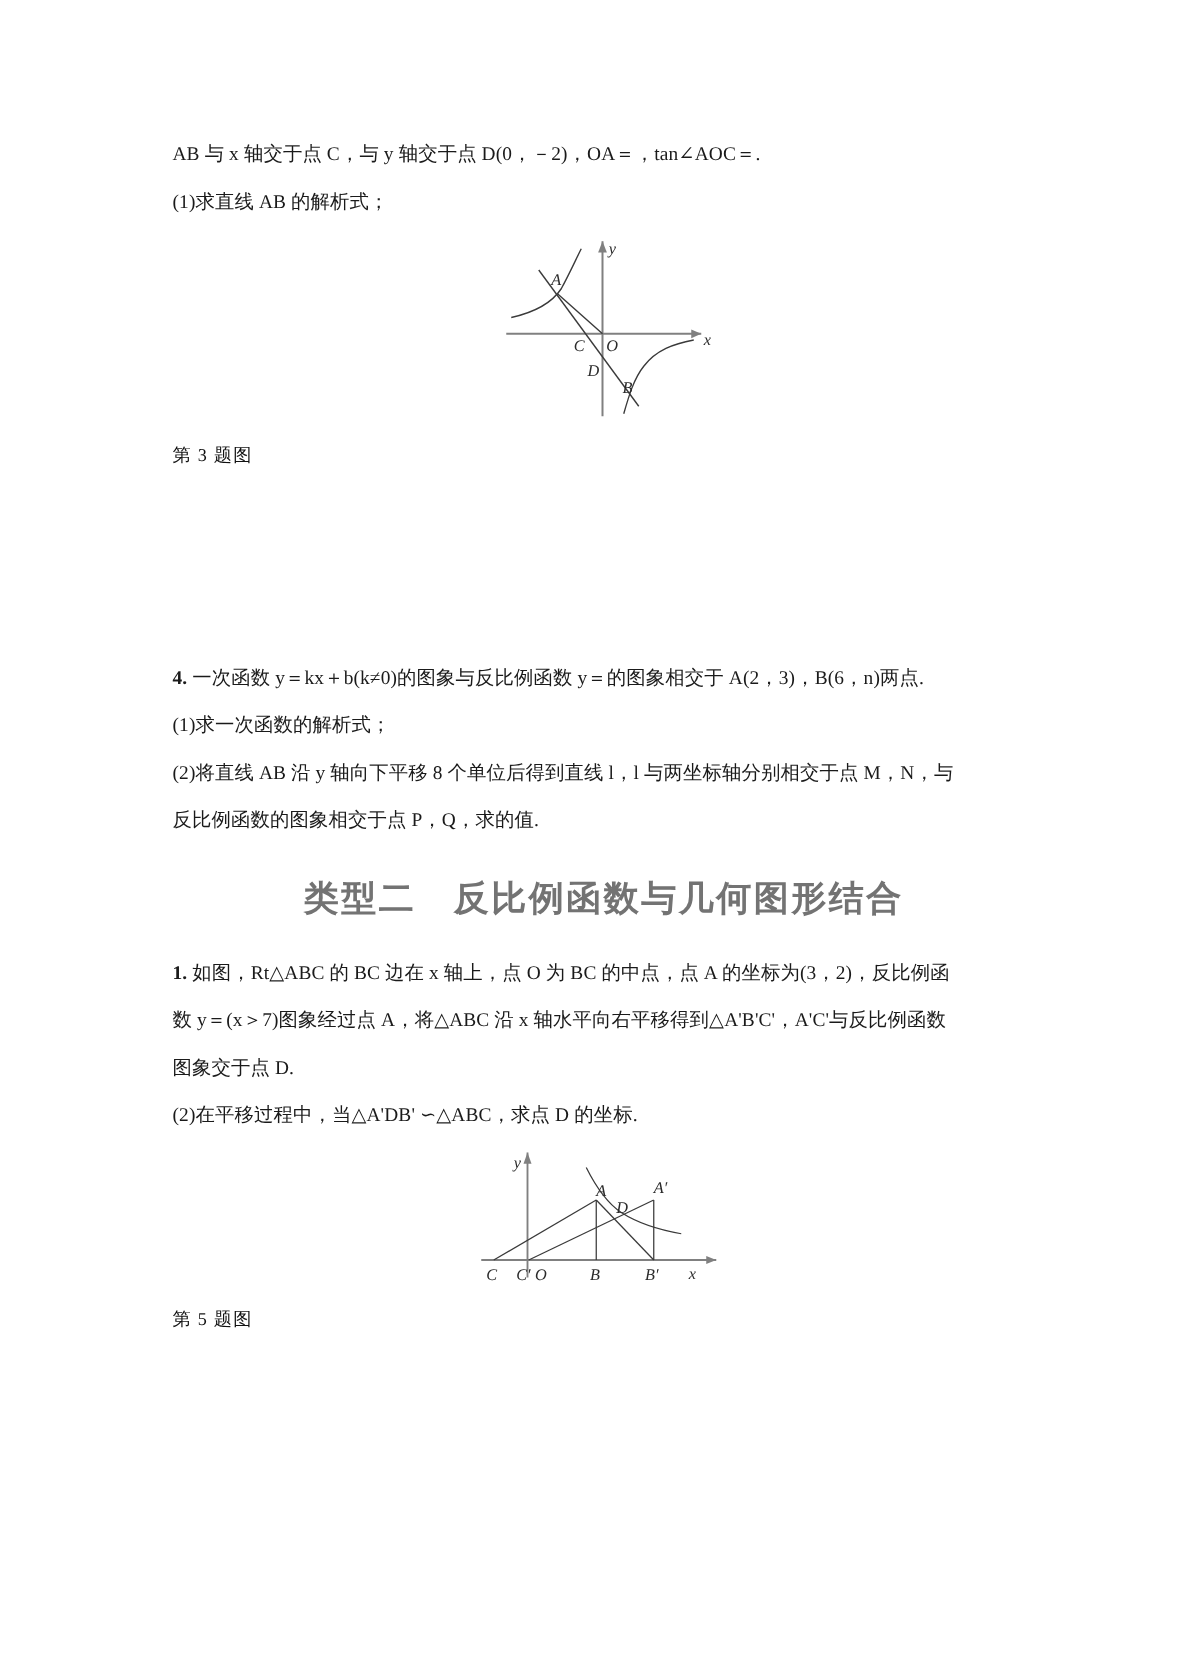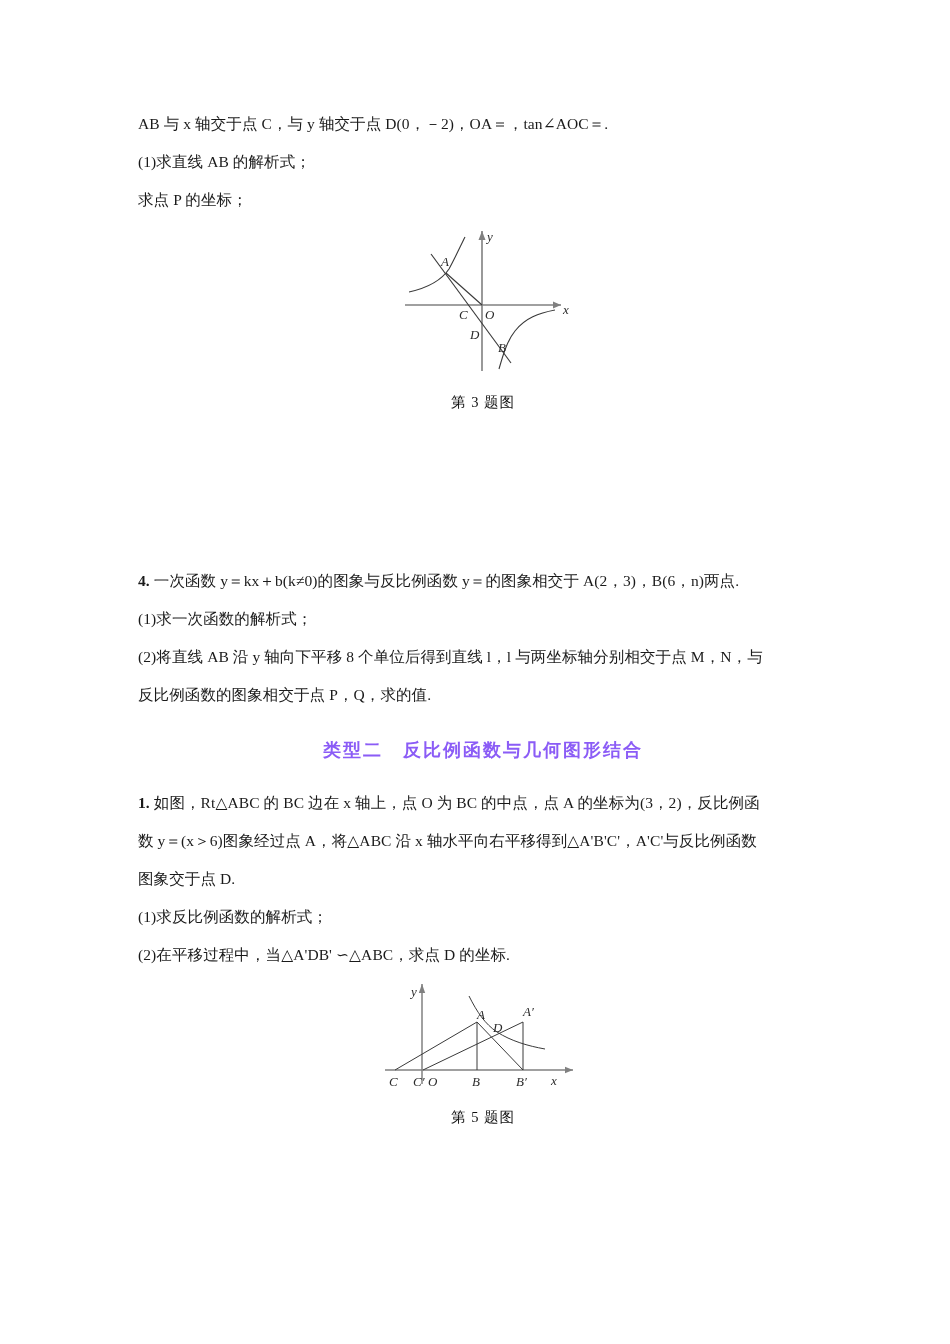--- a/index.html
+++ b/index.html
@@ -40,31 +40,31 @@
     font-weight: 700;
     font-style: normal;
   }
   .fig-wrap {
     width: 690px;
     text-align: center;
     margin: 0;
   }
   .fig-caption {
     font-size: 14.5px;
-    text-align: center;
+    text-align: left;
     color: #111;
     letter-spacing: 1px;
   }
   .section-title {
     text-align: center;
     font-family: "DejaVu Sans", "Liberation Sans", sans-serif;
     font-weight: 700;
-    font-size: 18px;
+    font-size: 28px;
     letter-spacing: 2px;
-    color: #8b5cf6;
+    color: #737373;
     margin: 0;
   }
   .spacer-lg { height: 150px; }
   .gapline { height: 14px; }
   svg { display: block; margin: 0 auto; }
   .blk { stroke: #3a3a3a; fill: none; }
   .axis { stroke: #808080; }
   .lbl {
     font-family: "Liberation Serif", "DejaVu Serif", serif;
     font-style: italic;
@@ -76,21 +76,20 @@
 <body>
 
 <div class="page">
   <div class="content">
 
     <p class="ptext"><span>AB 与 x 轴交于点 C，与 y 轴交于点 D(0，－2)，OA＝，tan∠AOC＝.</span></p>
 
     <p class="ptext"><span>(1)求直线 AB 的解析式；</span></p>
 
 
-    <p class="ptext"><span>求点 P 的坐标；</span></p>
 
 
     <div class="fig-wrap">
       <svg width="200" height="160" viewBox="0 0 200 160">
 
         <line class="axis" x1="22" y1="86" x2="178" y2="86" stroke-width="1.6"></line>
         <polygon points="178,86 170,82.5 170,89.5" fill="#808080"></polygon>
 
         <line class="axis" x1="99" y1="152" x2="99" y2="12" stroke-width="1.6"></line>
         <polygon points="99,12 95.5,21 102.5,21" fill="#808080"></polygon>
@@ -126,25 +125,24 @@
     <p class="ptext"><span>反比例函数的图象相交于点 P，Q，求的值.</span></p>
 
     <div style="height:24px"></div>
 
     <h2 class="section-title">类型二　反比例函数与几何图形结合</h2>
 
     <div style="height:22px"></div>
 
     <p class="ptext"><span class="num-lead">1.</span> <span>如图，Rt△ABC 的 BC 边在 x 轴上，点 O 为 BC 的中点，点 A 的坐标为(3，2)，反比例函</span></p>
 
-    <p class="ptext"><span>数 y＝(x＞6)图象经过点 A，将△ABC 沿 x 轴水平向右平移得到△A'B'C'，A'C'与反比例函数</span></p>
+    <p class="ptext"><span>数 y＝(x＞7)图象经过点 A，将△ABC 沿 x 轴水平向右平移得到△A'B'C'，A'C'与反比例函数</span></p>
 
     <p class="ptext"><span>图象交于点 D.</span></p>
 
-    <p class="ptext"><span>(1)求反比例函数的解析式；</span></p>
 
     <p class="ptext"><span>(2)在平移过程中，当△A'DB' ∽△ABC，求点 D 的坐标.</span></p>
 
     <div class="fig-wrap">
       <svg width="220" height="120" viewBox="0 0 220 120">
 
         <line class="axis" x1="12" y1="96" x2="200" y2="96" stroke-width="1.5"></line>
         <polygon points="200,96 192,92.8 192,99.2" fill="#808080"></polygon>
 
         <line class="axis" x1="49" y1="110" x2="49" y2="10" stroke-width="1.5"></line>

